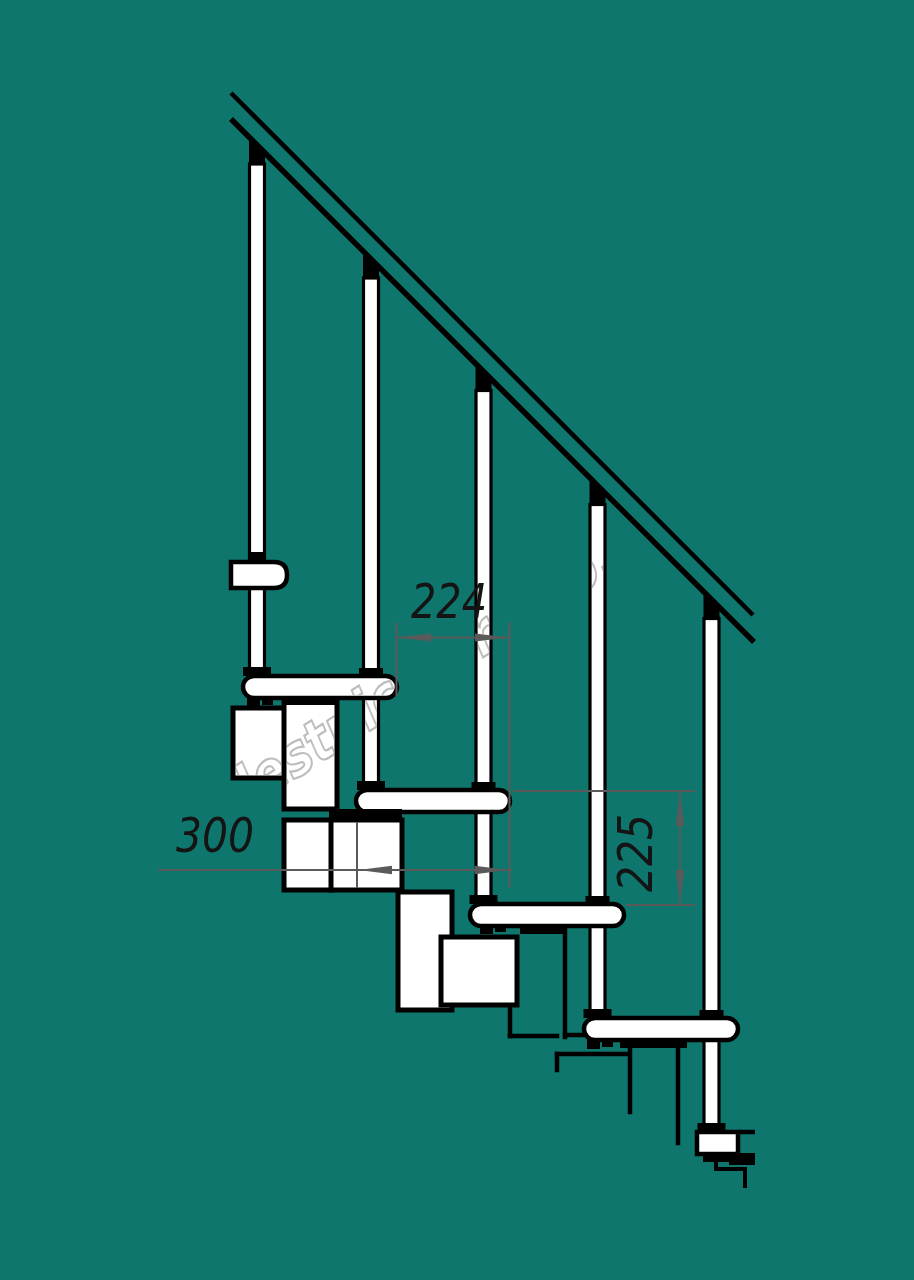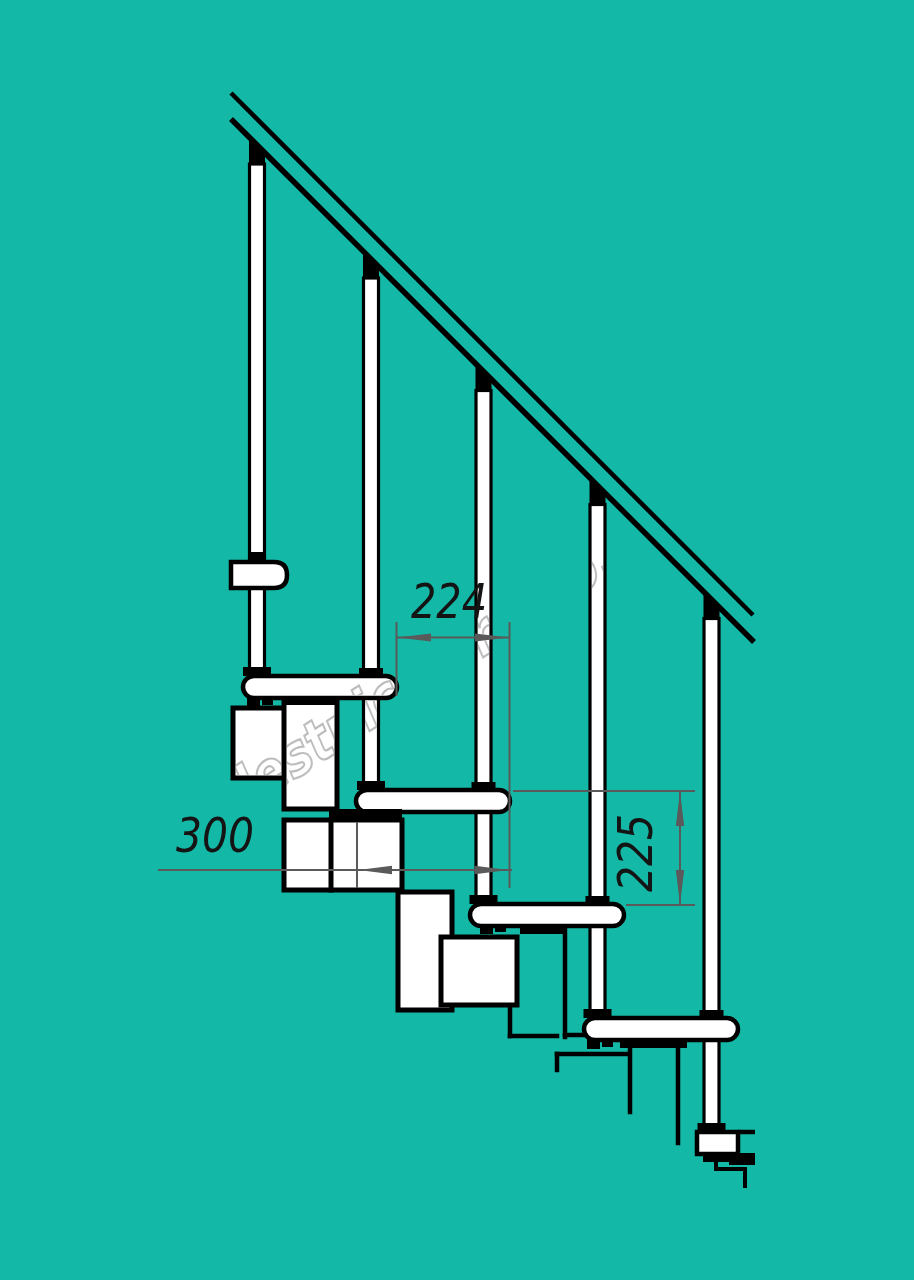--- a/index.html
+++ b/index.html
@@ -2,21 +2,21 @@
 <html><head>
 <meta charset="utf-8">
 <style>
   html, body { margin: 0; padding: 0; }
   body {
     width: 914px; height: 1280px;
     background: #ffffff;
     font-family: "DejaVu Sans", sans-serif;
     overflow: hidden;
   }
-  .canvas { position: relative; width: 914px; height: 1280px; background: #14b8a6; }
+  .canvas { position: relative; width: 914px; height: 1280px; background: #0f766e; }
   svg { display: block; }
   .dim-label {
     font-family: "DejaVu Sans", sans-serif;
     font-style: italic;
     font-size: 48px;
   }
   .watermark {
     font-family: "DejaVu Sans", sans-serif;
     font-style: italic;
     font-weight: bold;

